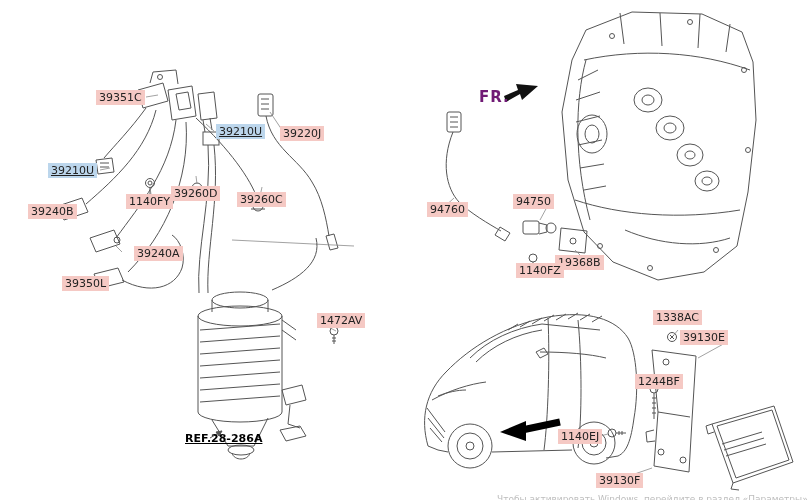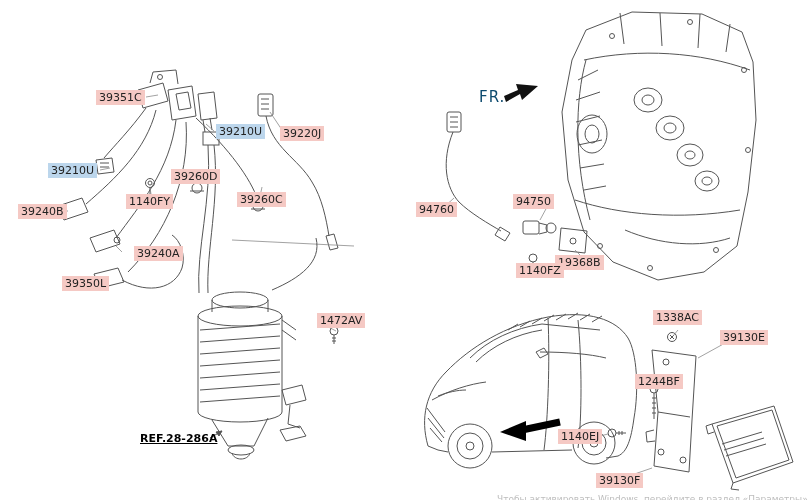--- a/index.html
+++ b/index.html
@@ -10,27 +10,27 @@
   }
   .stage{position:relative;width:810px;height:500px;background:#fff;overflow:hidden;}
   svg.art{position:absolute;left:0;top:0;}
   .callout{
     position:absolute;
     font-size:11px;line-height:13px;
     color:#222;padding:1px 3px;
     white-space:nowrap;cursor:pointer;
   }
   .callout.pink{background:var(--pink,#f5c9c4);}
-  .callout.blue{background:var(--blue,#bcd6ec);}
+  .callout.blue{background:var(--blue,#bcd6ec);text-decoration:underline;}
   .ref-label{
     position:absolute;font-size:11px;font-weight:bold;color:#000;
-    text-decoration:underline;cursor:pointer;white-space:nowrap;
+    text-decoration:underline;cursor:pointer;white-space:nowrap;margin-left:45px;
   }
   .fr-label{
-    position:absolute;font-size:15px;font-weight:normal;color:#0c4a6e;
+    position:absolute;font-size:15px;font-weight:bold;color:#701a75;
     letter-spacing:1px;white-space:nowrap;
   }
   .watermark1{position:absolute;font-size:13px;color:#a3a3a3;white-space:nowrap;}
   .watermark2{position:absolute;font-size:9px;color:#bdbdbd;white-space:nowrap;}
 </style>
 </head>
 <body>
 
 <div class="stage">
 
@@ -207,33 +207,33 @@
       <line x1="660" y1="381" x2="655" y2="388"></line>
       <line x1="600" y1="436" x2="608" y2="434"></line>
       <line x1="623" y1="478" x2="652" y2="468"></line>
     </g>
   </svg>
 
   <div class="callout pink" style="left:96px;top:90px">39351C</div>
   <div class="callout blue" style="left:216px;top:124px">39210U</div>
   <div class="callout pink" style="left:280px;top:126px">39220J</div>
   <div class="callout blue" style="left:48px;top:163px">39210U</div>
-  <div class="callout pink" style="left:171px;top:169px">39260D</div>
+  <div class="callout pink" style="left:171px;top:186px">39260D</div>
   <div class="callout pink" style="left:237px;top:192px">39260C</div>
   <div class="callout pink" style="left:126px;top:194px">1140FY</div>
-  <div class="callout pink" style="left:18px;top:204px">39240B</div>
+  <div class="callout pink" style="left:28px;top:204px">39240B</div>
   <div class="callout pink" style="left:134px;top:246px">39240A</div>
   <div class="callout pink" style="left:62px;top:276px">39350L</div>
   <div class="callout pink" style="left:317px;top:313px">1472AV</div>
-  <div class="callout pink" style="left:416px;top:202px">94760</div>
+  <div class="callout pink" style="left:427px;top:202px">94760</div>
   <div class="callout pink" style="left:513px;top:194px">94750</div>
   <div class="callout pink" style="left:555px;top:255px">19368B</div>
   <div class="callout pink" style="left:516px;top:263px">1140FZ</div>
   <div class="callout pink" style="left:653px;top:310px">1338AC</div>
-  <div class="callout pink" style="left:720px;top:330px">39130E</div>
+  <div class="callout pink" style="left:680px;top:330px">39130E</div>
   <div class="callout pink" style="left:635px;top:374px">1244BF</div>
   <div class="callout pink" style="left:558px;top:429px">1140EJ</div>
   <div class="callout pink" style="left:596px;top:473px">39130F</div>
 
   <div class="ref-label" style="left:140px;top:432px">REF.28-286A</div>
   <div class="fr-label" style="left:479px;top:88px">FR.</div>
 
   <div class="watermark2" style="left:497px;top:494px">Чтобы активировать Windows, перейдите в раздел «Параметры».</div>
 
 </div>

